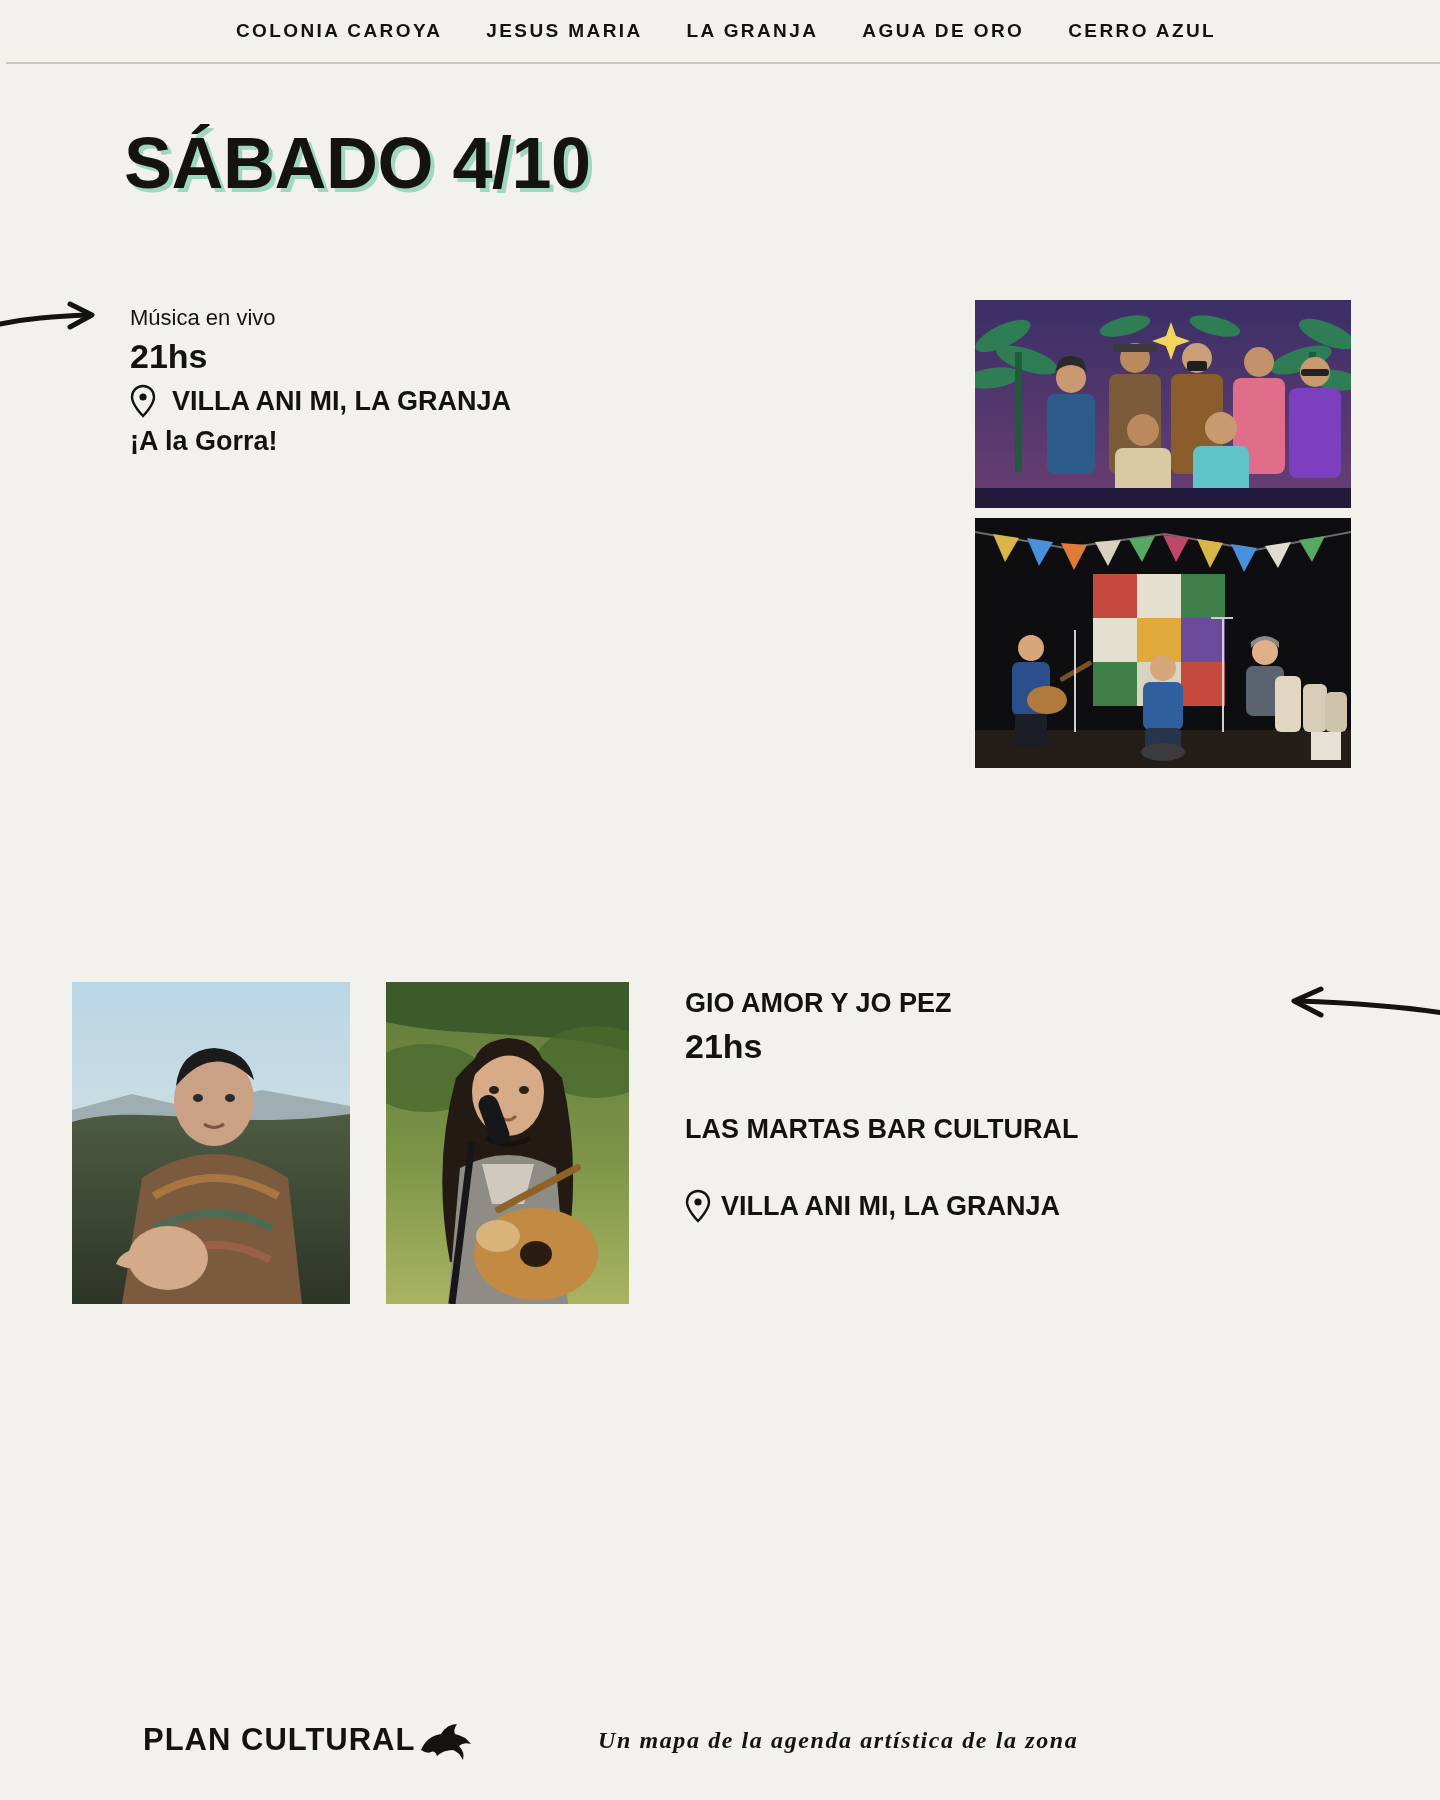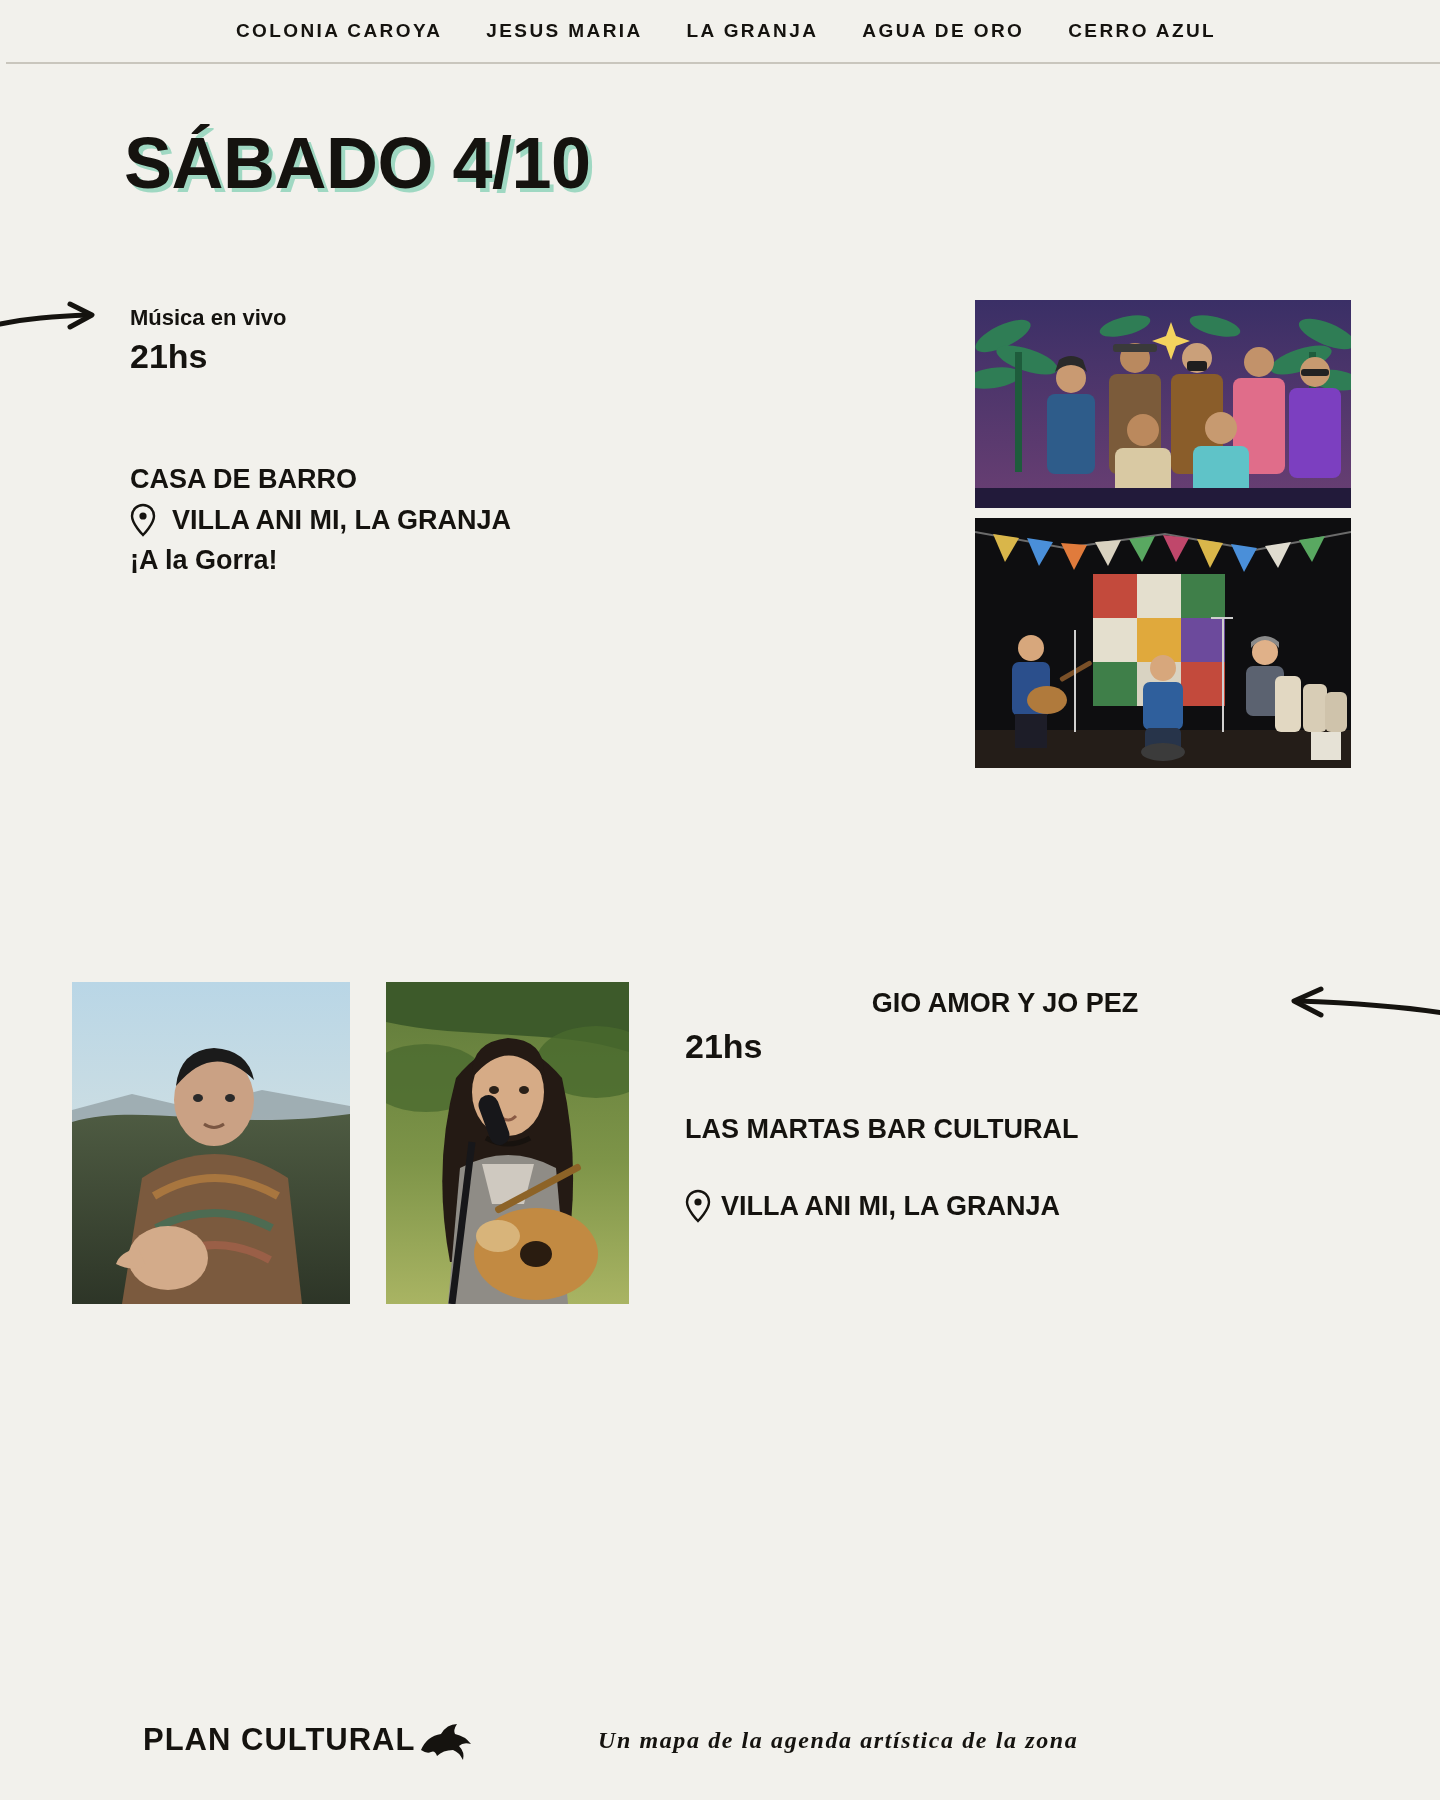--- a/index.html
+++ b/index.html
@@ -75,21 +75,21 @@
   }
   .e1-title {
     font-size: 27px;
     font-weight: bold;
     letter-spacing: 0.2px;
     color: #15130f;
     margin: 0 0 8px 0;
   }
   .e1-sub {
     font-size: 22px;
-    font-weight: bold;
+    font-weight: normal;
     color: #15130f;
     margin: 0 0 4px 0;
   }
   .e1-time {
     font-size: 34px;
     font-weight: bold;
     color: #15130f;
     margin: 6px 0 0 0;
   }
   .e1-venue {
@@ -152,21 +152,20 @@
     position: absolute;
     left: 685px;
     top: 988px;
     width: 640px;
   }
   .e2-title {
     font-size: 27px;
     font-weight: bold;
     color: #15130f;
     margin: 0;
-    text-align: center;
   }
   .e2-time {
     font-size: 34px;
     font-weight: bold;
     color: #15130f;
     margin: 8px 0 0 0;
   }
   .e2-venue {
     font-size: 27px;
     font-weight: bold;
@@ -243,21 +242,20 @@
 <div class="page-title">SÁBADO 4/10</div>
 
 <svg class="arrow-left" viewBox="0 0 100 40">
   <path d="M0 24 C 25 19, 55 16, 88 15" stroke="#15130f" stroke-width="5" fill="none" stroke-linecap="round"></path>
   <path d="M70 4 L92 15 L70 27" stroke="#15130f" stroke-width="5" fill="none" stroke-linecap="round" stroke-linejoin="round"></path>
 </svg>
 
 <div class="event1">
   <div class="e1-sub">Música en vivo</div>
   <div class="e1-time">21hs</div>
-  <div class="e1-venue">CASA DE BARRO</div>
   <div class="e1-place-row">
     <span class="pin-icon">
       <svg width="26" height="34" viewBox="0 0 26 34">
         <path d="M13 2 C6.9 2 2 6.9 2 13 c0 8 11 19 11 19 s11-11 11-19 C24 6.9 19.1 2 13 2 z" fill="none" stroke="#15130f" stroke-width="2.4"></path>
         <circle cx="13" cy="13" r="3.6" fill="#15130f"></circle>
       </svg>
     </span>
     <span class="e1-place">VILLA ANI MI, LA GRANJA</span>
   </div>
   <div class="e1-price">¡A la Gorra!</div>

